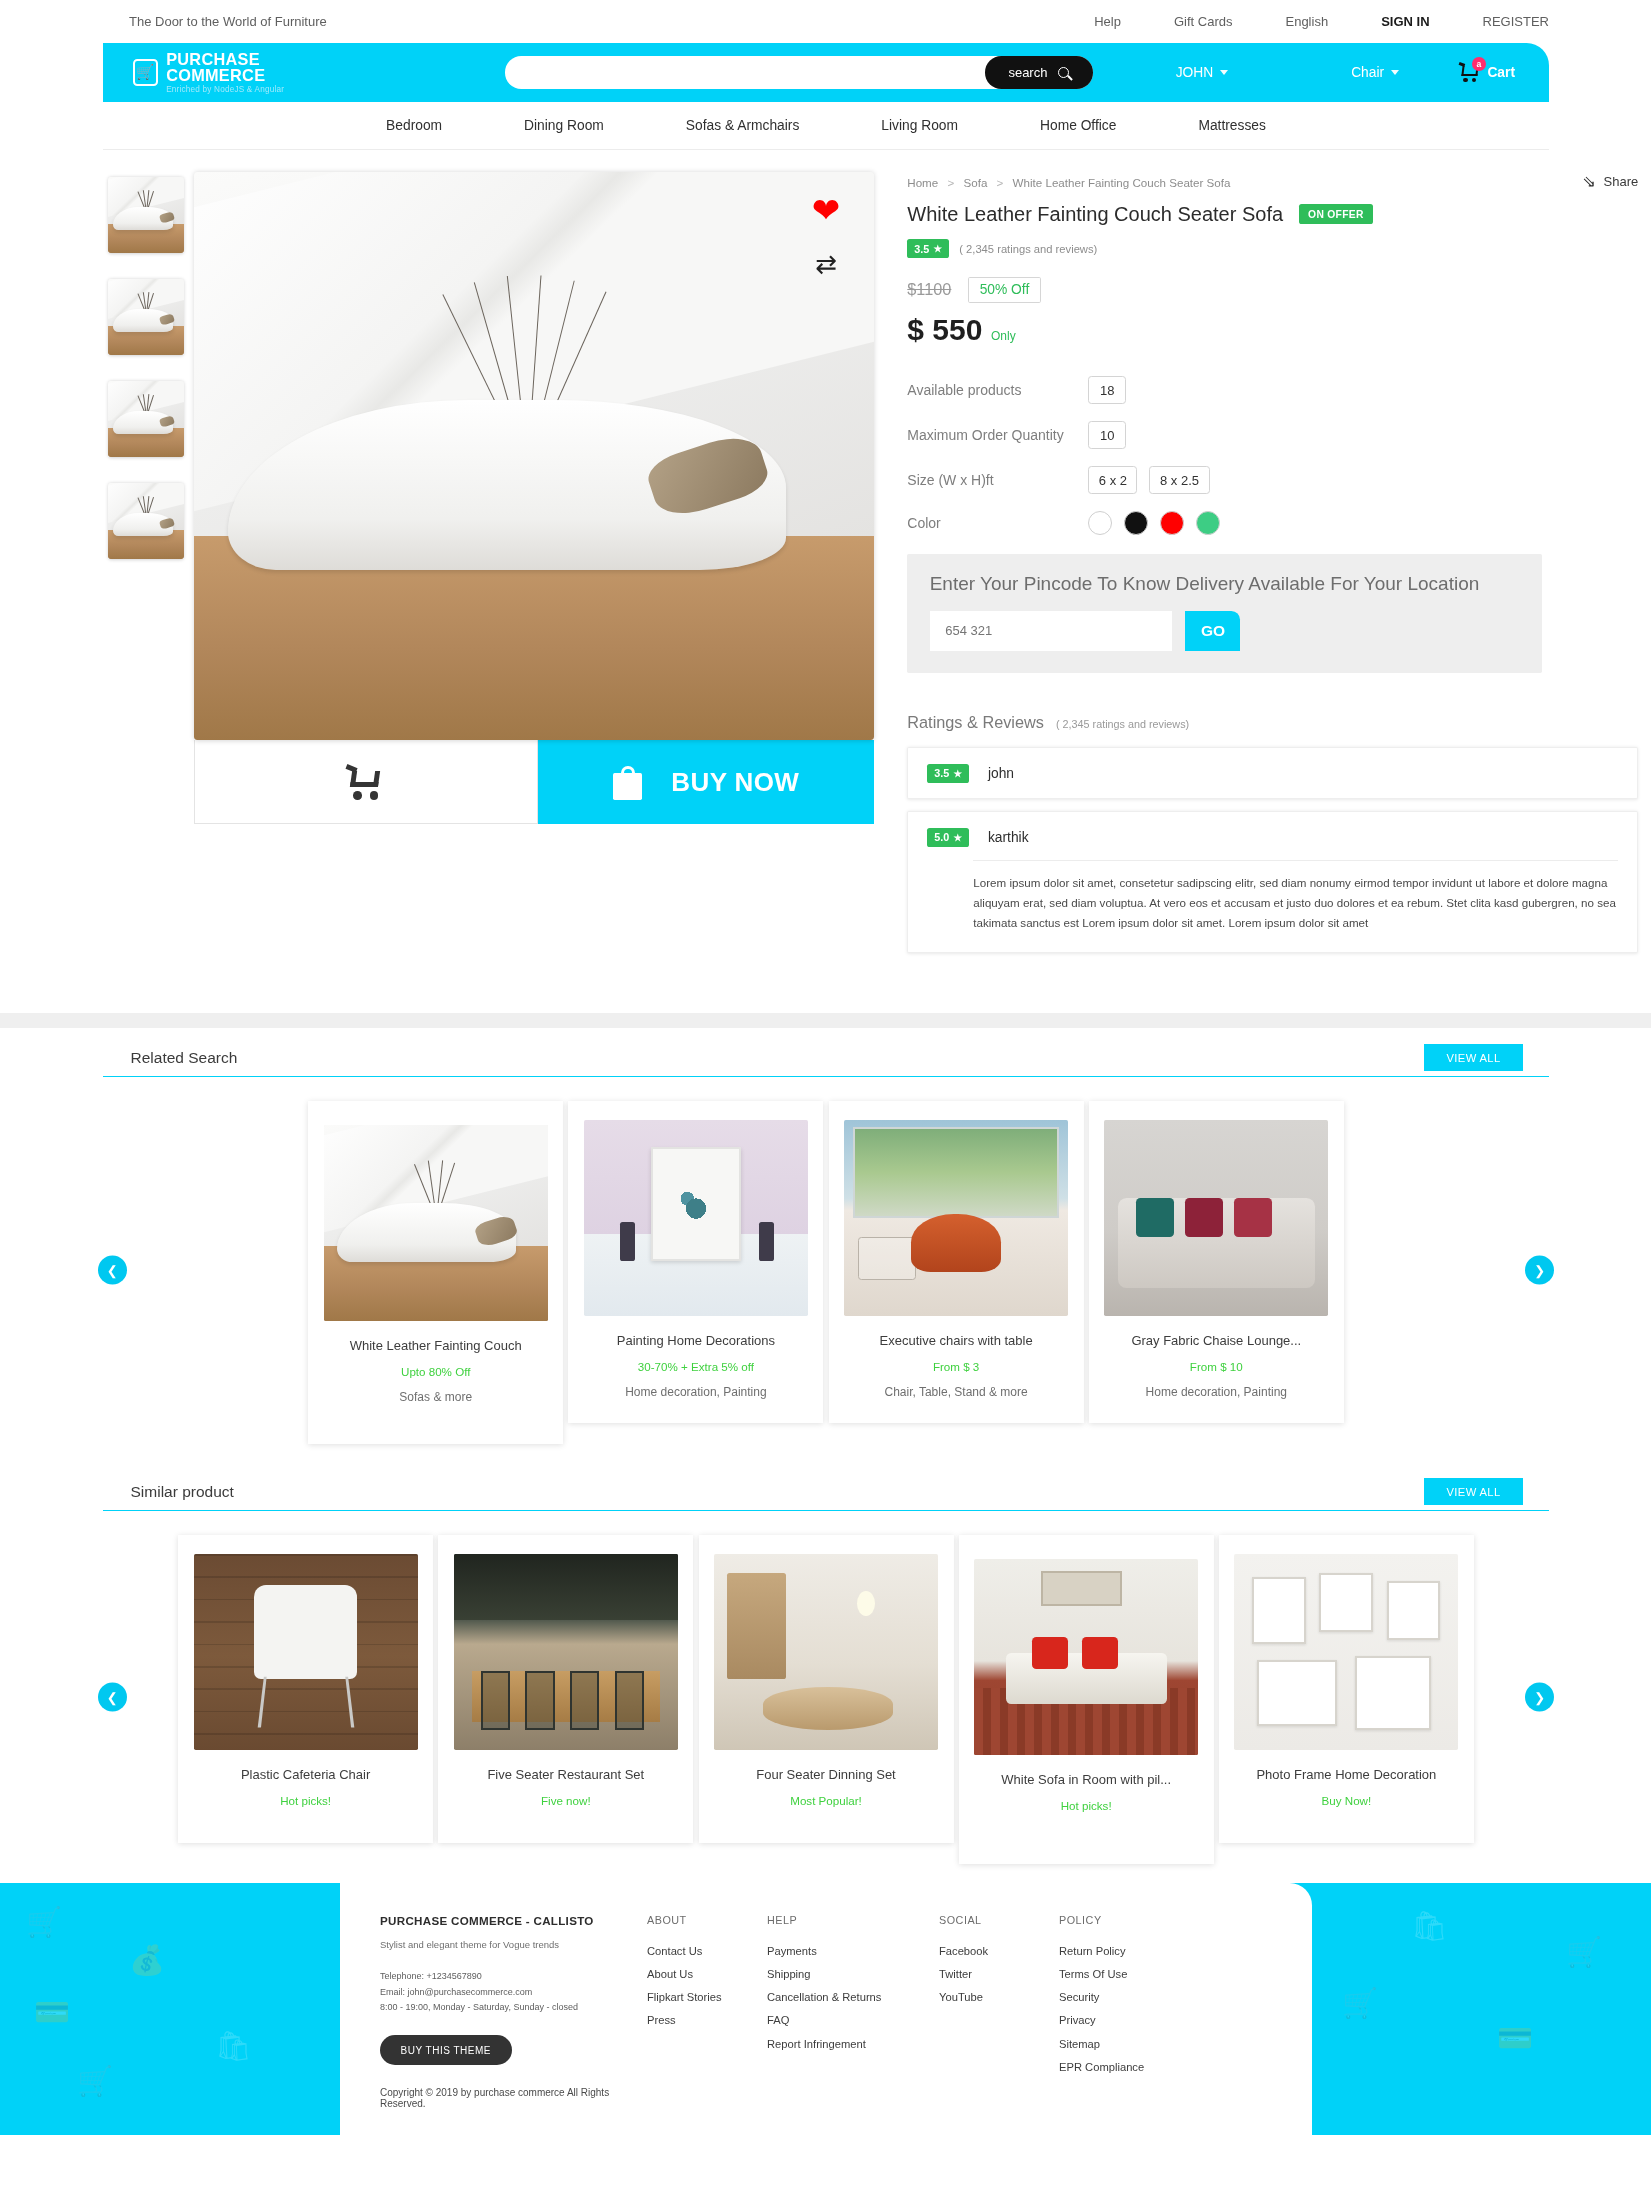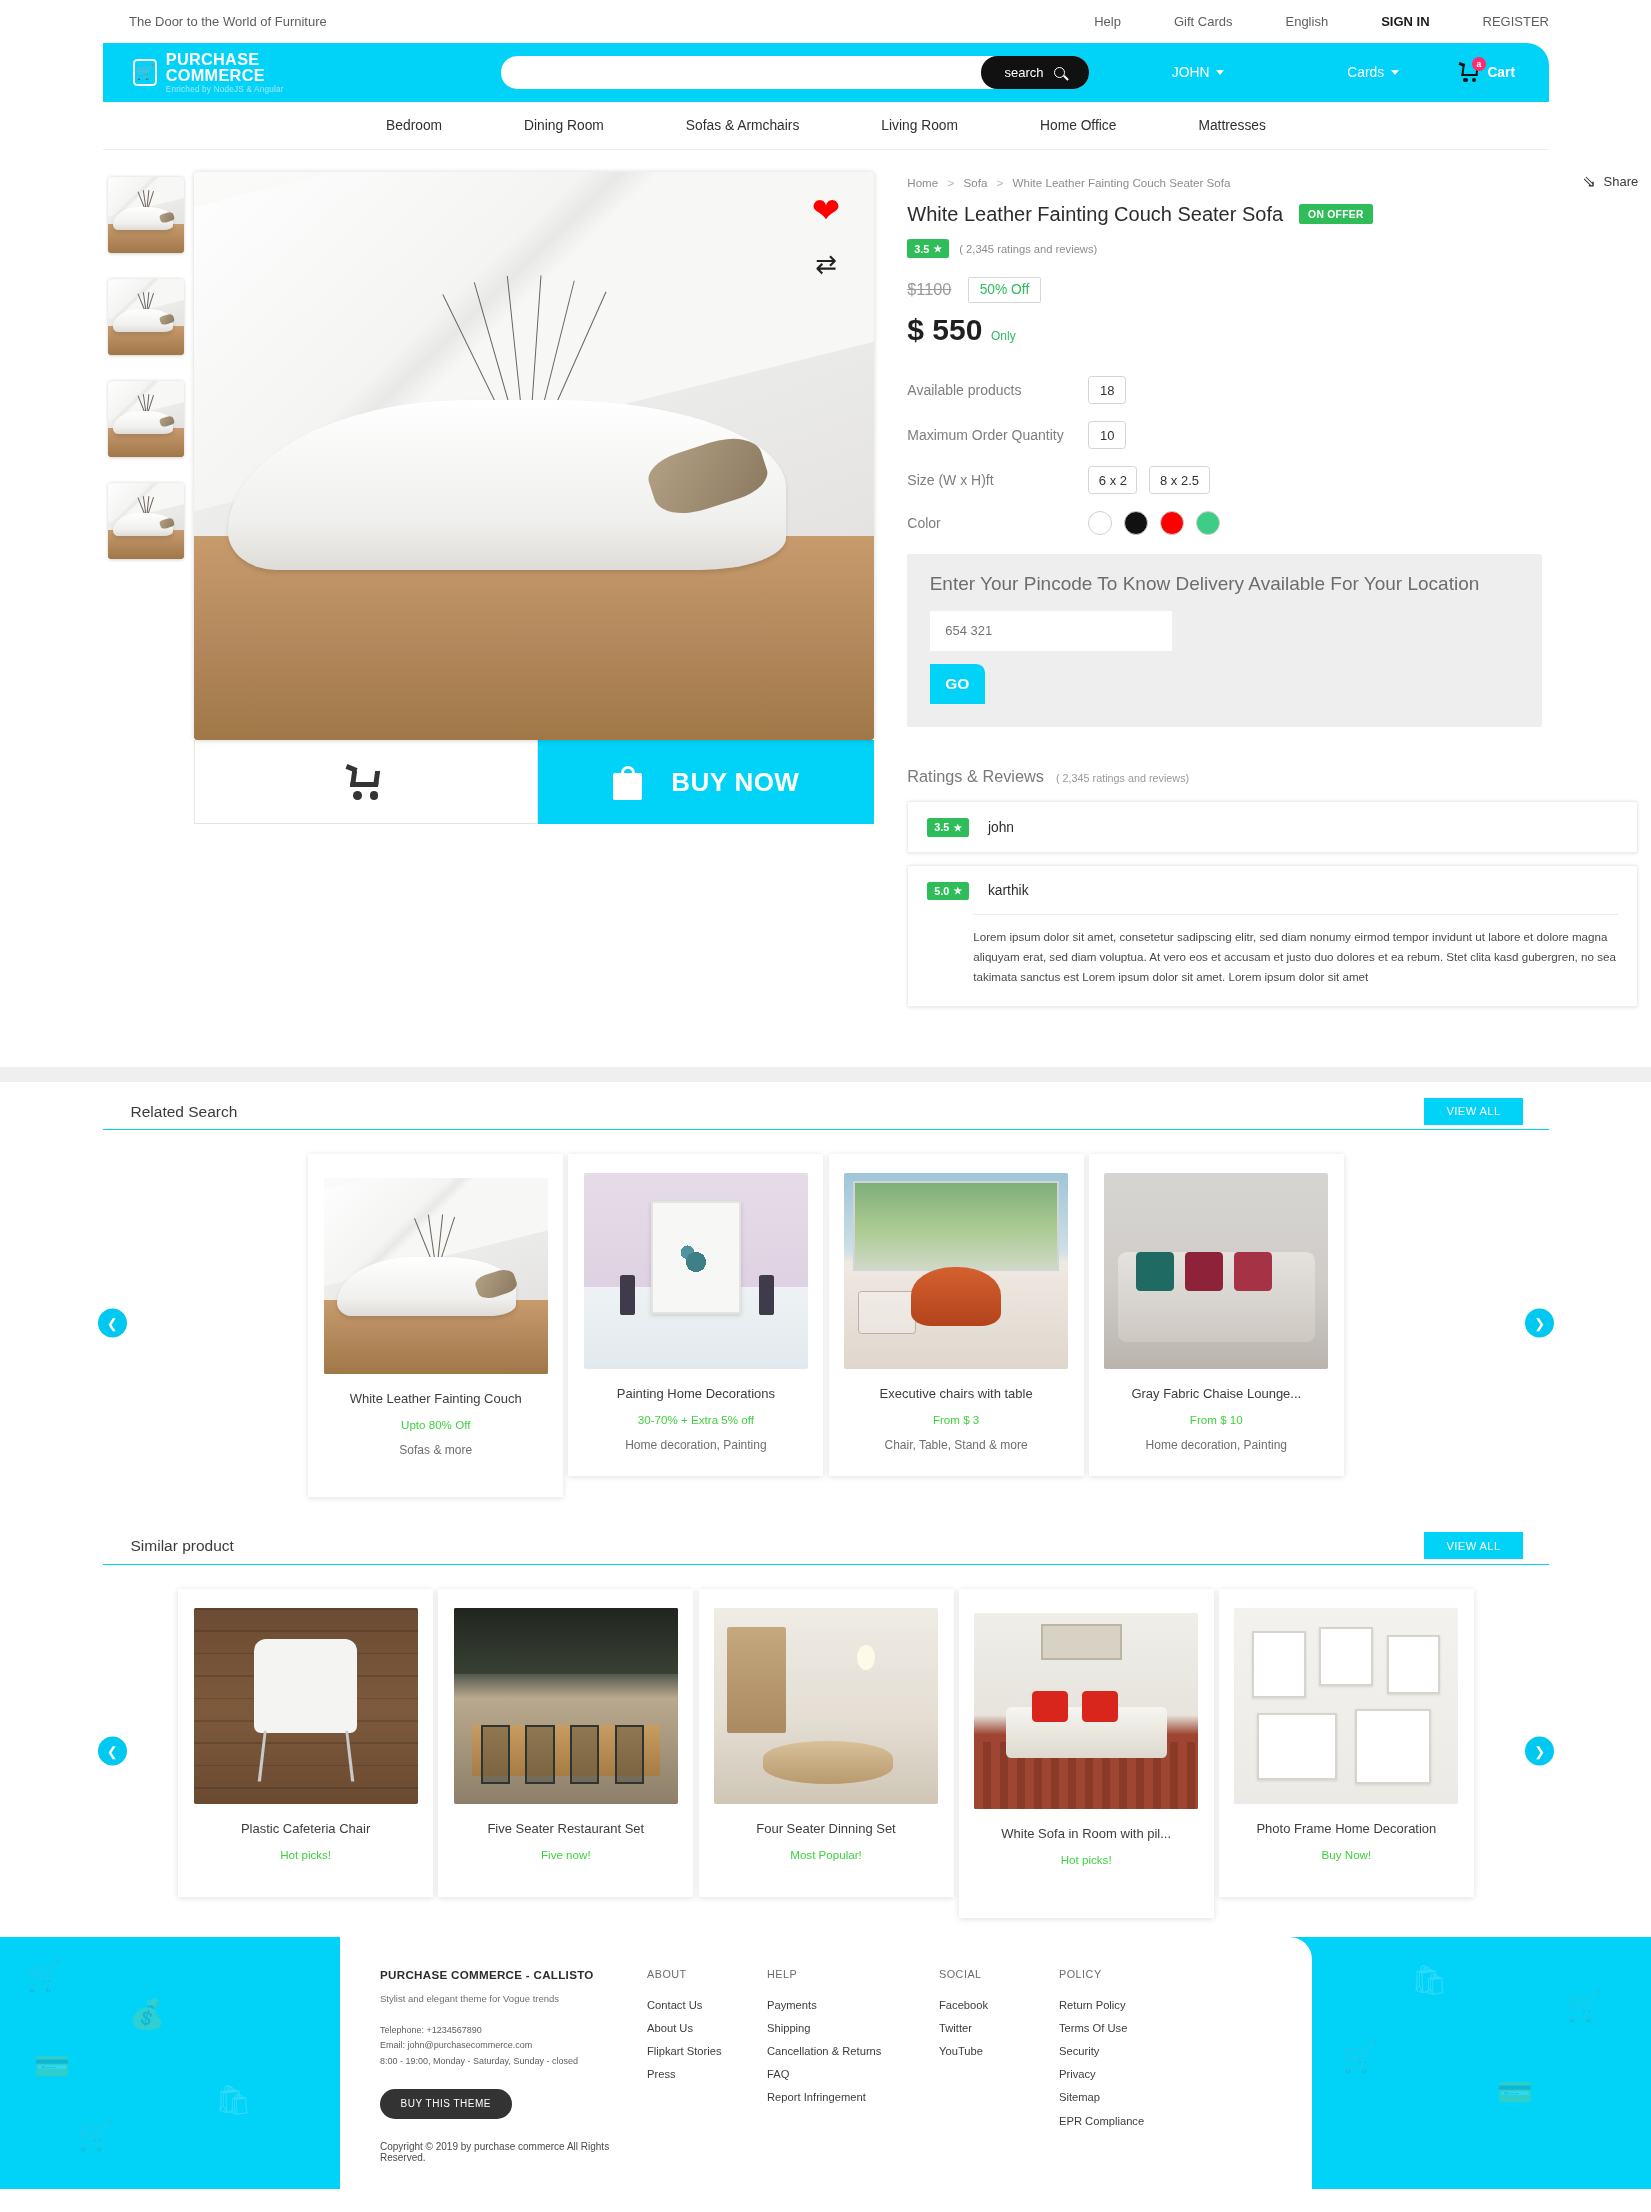--- a/index.html
+++ b/index.html
@@ -250,21 +250,21 @@
   .swatch {
     width: 24px; height: 24px; border-radius: 50%; border: 0.9px solid #cfcfcf;
     margin-right: 12px; cursor: pointer;
   }
 
   .pincode-box {
     background: #eeeeee; border-radius: 1.7px; padding: 19px 22.4px 22.4px 22.4px;
     margin-top: 19px; width: 635px;
   }
   .pincode-title { font-size: 19px; color: #6d6d6d; margin-bottom: 15.5px; }
-  .pincode-row { display: flex; align-items: stretch; gap: 13.8px; flex-direction: column; }
+  .pincode-row { display: flex; align-items: stretch; gap: 13.8px; }
   .pincode-input {
     width: 242px; height: 40px; border: none; background: #fff; padding: 0 15.5px;
     font-size: 13px; color: #333; outline: none; font-family: "Liberation Sans", sans-serif;
   }
   .go-btn {
     width: 55px; height: 40px; background: #00d2f8; color: #fff; border: none;
     font-size: 15.5px; font-weight: bold; cursor: pointer; border-top-right-radius: 8.6px;
     font-family: "Liberation Sans", sans-serif;
   }
 
@@ -517,21 +517,21 @@
           <span class="mag"></span>
         </button>
       </div>
 
       <a href="#" class="hdr-link hdr-user">
         <span>JOHN</span>
         <span class="caret"></span>
       </a>
 
       <a href="#" class="hdr-link hdr-more">
-        <span>Cards</span>
+        <span>Chair</span>
         <span class="caret"></span>
       </a>
 
       <div class="cart-wrap">
         <div class="cart-icon">
           <span class="handle"></span>
             <span class="body"></span>
             <span class="w1"></span>
             <span class="w2"></span>
           <span class="cart-badge">a</span>

